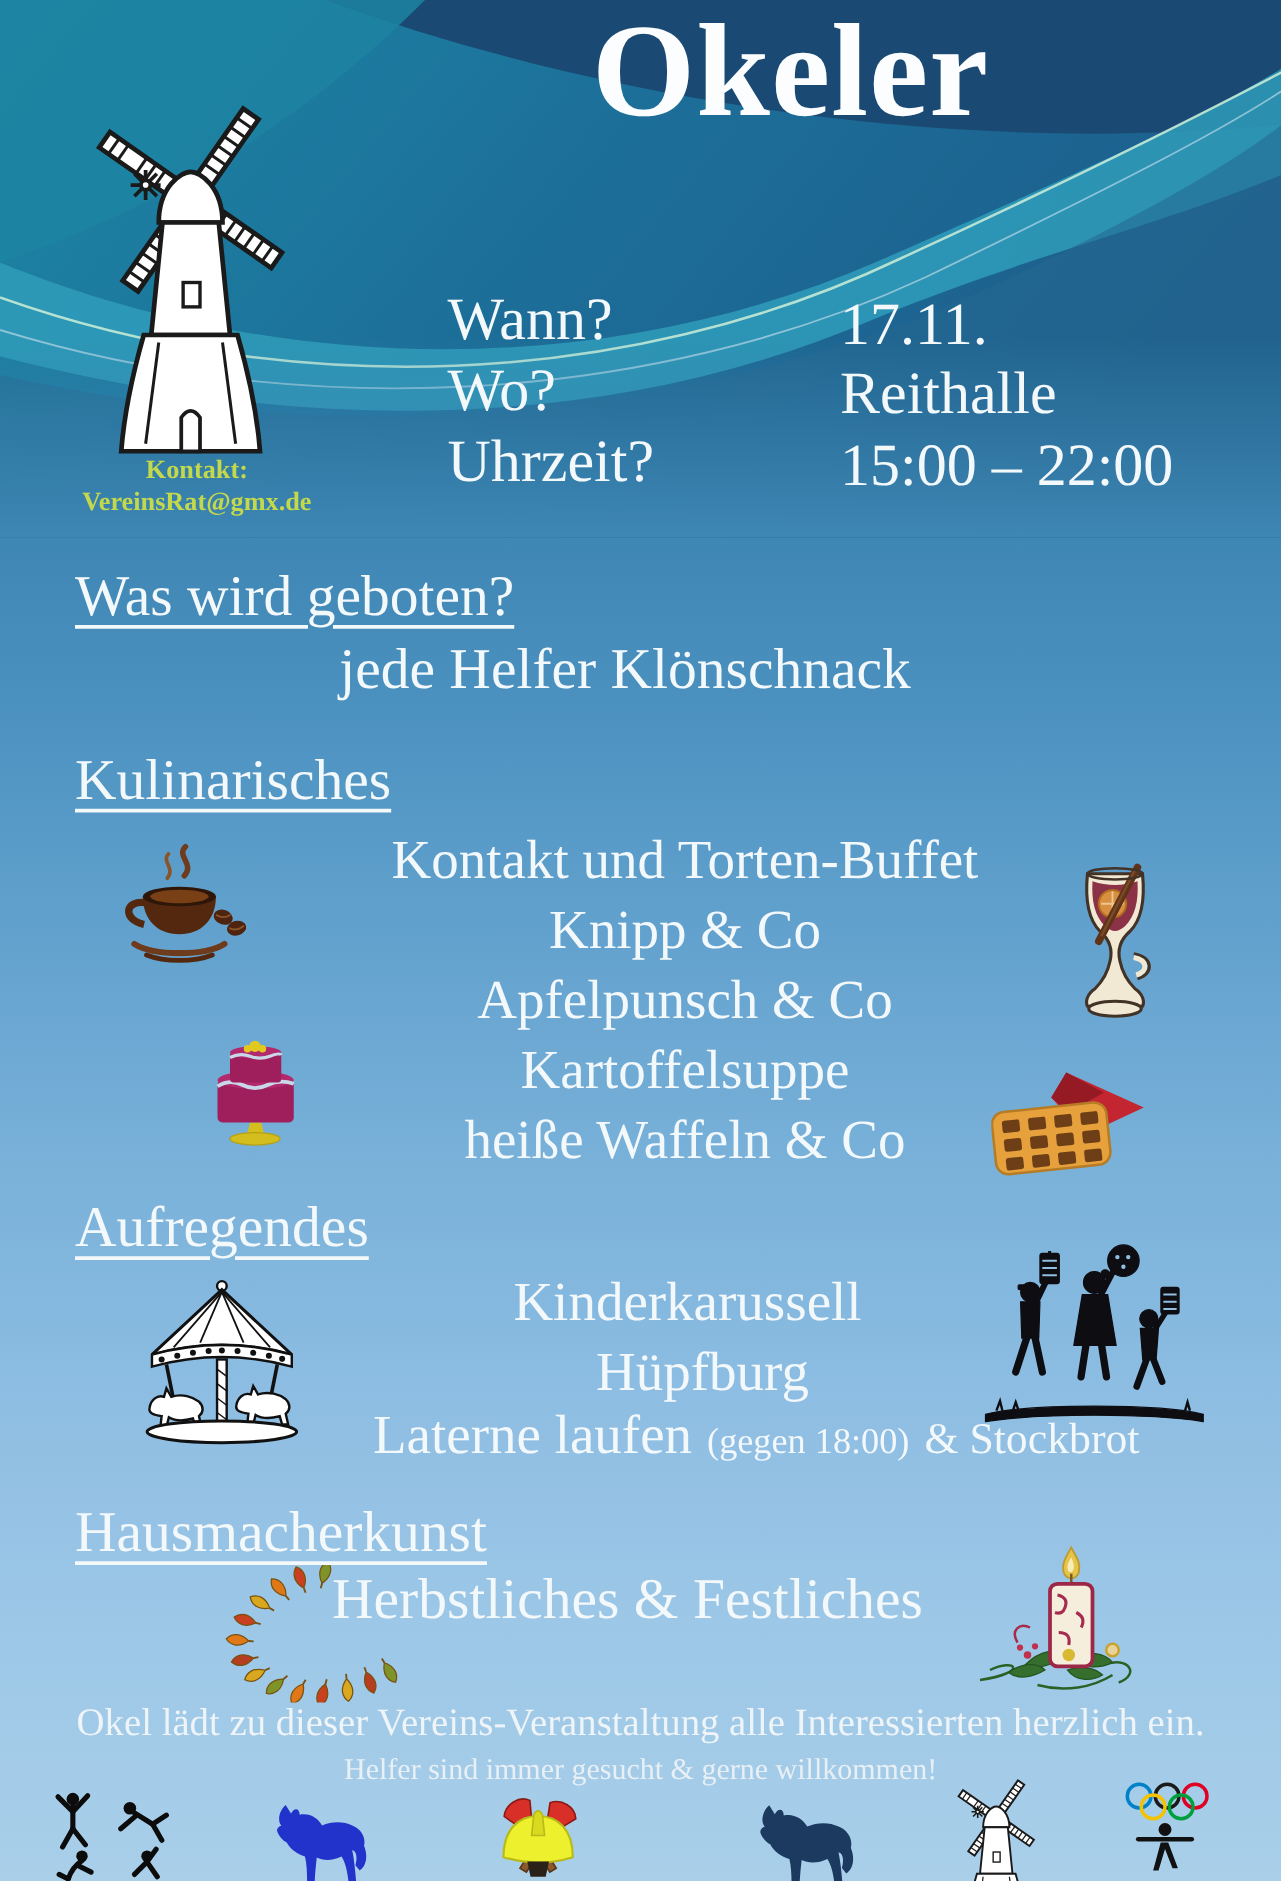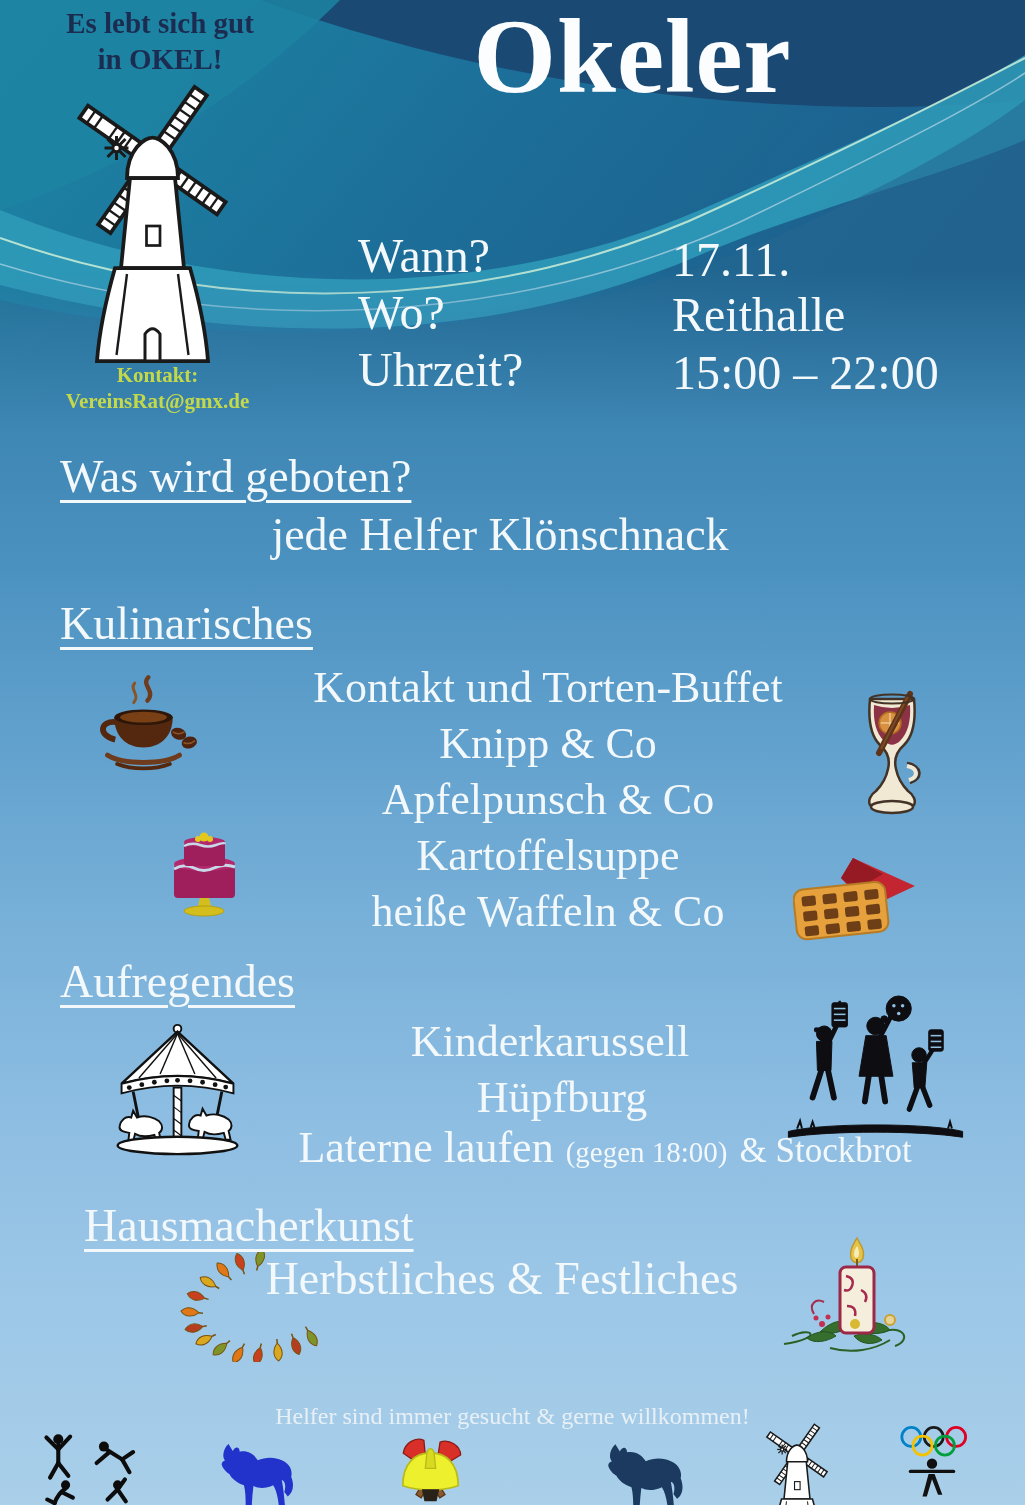--- a/index.html
+++ b/index.html
@@ -108,24 +108,20 @@
     <rect width="1025" height="430" fill="url(#gBase)"></rect>
     <path d="M260,0 C480,80 760,125 1025,100 L1025,0 Z" fill="#1a4a73"></path>
     <path d="M0,0 L340,0 C260,80 150,160 0,210 Z" fill="#1d84a2" opacity="0.85"></path>
     <path d="M0,210 C220,300 480,305 700,210 C860,140 960,95 1025,55 L1025,140 C930,180 820,205 700,255 C480,350 230,345 0,285 Z" fill="#2f9cba" opacity="0.85"></path>
     <path d="M0,238 C230,320 500,312 720,207 C870,138 960,92 1025,58" fill="none" stroke="#cdeed8" stroke-width="2" opacity="0.85"></path>
     <path d="M0,264 C240,338 520,324 740,222 C885,152 975,106 1025,73" fill="none" stroke="#cfe2ee" stroke-width="1.5" opacity="0.6"></path>
     <path d="M0,300 C260,360 560,335 780,235 C900,180 980,135 1025,100 L1025,430 L0,430 Z" fill="#24678f" opacity="0.55"></path>
     <rect y="270" width="1025" height="160" fill="url(#gFade)"></rect>
   </svg>
 
-  <div class="abs ctr" style="left:40px;top:5px;width:240px;font-weight:bold;font-size:29px;line-height:36px;color:#1b2c50;">
-    <div>Es lebt sich gut</div>
-    <div>in OKEL!</div>
-  </div>
 
   <svg class="abs" style="left:70px;top:82px" width="165" height="285" viewBox="0 0 110 190">
     <use href="#windmill-art"></use>
   </svg>
 
   <div class="abs ctr" style="left:25px;top:362px;width:265px;font-weight:bold;font-size:21px;line-height:26px;color:#c3d84a;">
     <div>Kontakt:</div>
     <div>VereinsRat@gmx.de</div>
   </div>
 
@@ -296,21 +292,21 @@
         <line x1="52" y1="26" x2="64" y2="26"></line>
       <circle cx="114" cy="11" r="1.8" fill="#8fc0e2" stroke="none"></circle>
         <circle cx="123" cy="11" r="1.8" fill="#8fc0e2" stroke="none"></circle>
         <circle cx="119" cy="19" r="1.8" fill="#8fc0e2" stroke="none"></circle>
       <line x1="152" y1="42" x2="163" y2="42"></line>
         <line x1="152" y1="48" x2="163" y2="48"></line>
         <line x1="152" y1="54" x2="163" y2="54"></line>
     </g>
   </svg>
 
-  <div class="abs txt sec-head h-underline" style="left:60px;top:1203px;margin-left:24px;">Hausmacherkunst</div>
+  <div class="abs txt sec-head h-underline" style="left:60px;top:1203px;">Hausmacherkunst</div>
   <div class="abs txt ctr" style="left:202px;top:1256px;width:600px;font-size:46px;line-height:1;">Herbstliches &amp; Festliches</div>
 
   <svg class="abs" style="left:168px;top:1252px" width="205" height="110" viewBox="0 0 205 110" stroke="#7a5210">
     <use href="#leaf-art" transform="translate(72,10) rotate(-20)" fill="#c8401e"></use>
     <use href="#leaf-art" transform="translate(92,6) rotate(15)" fill="#7e9428"></use>
     <use href="#leaf-art" transform="translate(55,18) rotate(-40)" fill="#e07818"></use>
     <use href="#leaf-art" transform="translate(40,30) rotate(-60)" fill="#d9a81e"></use>
     <use href="#leaf-art" transform="translate(28,44) rotate(-75)" fill="#c8401e"></use>
     <use href="#leaf-art" transform="translate(22,60) rotate(-85)" fill="#e07818"></use>
     <use href="#leaf-art" transform="translate(26,76) rotate(-100)" fill="#b53d20"></use>
@@ -347,20 +343,21 @@
     <circle cx="93" cy="92" r="5" fill="#d9b832"></circle>
     <g fill="#c23050">
       <circle cx="60" cy="92" r="3"></circle>
         <circle cx="54" cy="86" r="2.5"></circle>
         <circle cx="66" cy="85" r="2.5"></circle>
     </g>
     <path d="M52,82 C46,72 54,66 62,70" fill="none" stroke="#a62b4c" stroke-width="2"></path>
     <circle cx="128" cy="88" r="5" fill="#e8d49a" stroke="#caa22e" stroke-width="2"></circle>
   </svg>
 
+  <div class="abs txt ctr" style="left:0;top:1362px;width:1025px;font-size:31px;line-height:1;color:#eef4f8;">Okel lädt zu dieser Vereins-Veranstaltung alle Interessierten herzlich ein.</div>
   <div class="abs txt ctr" style="left:0;top:1404px;width:1025px;font-size:24px;line-height:1;color:#e8f0f6;">Helfer sind immer gesucht &amp; gerne willkommen!</div>
 
   <svg class="abs" style="left:25px;top:1432px" width="135" height="73" viewBox="0 0 135 80">
     <g stroke="#0c0c0c" stroke-width="4.5" stroke-linecap="round" fill="#0c0c0c">
       <circle cx="30" cy="8" r="5.5" stroke="none"></circle>
       <line x1="30" y1="14" x2="30" y2="34"></line>
         <line x1="30" y1="19" x2="17" y2="6"></line>
         <line x1="30" y1="19" x2="43" y2="5"></line>
       <line x1="30" y1="34" x2="21" y2="50"></line>
         <line x1="30" y1="34" x2="41" y2="48"></line>

